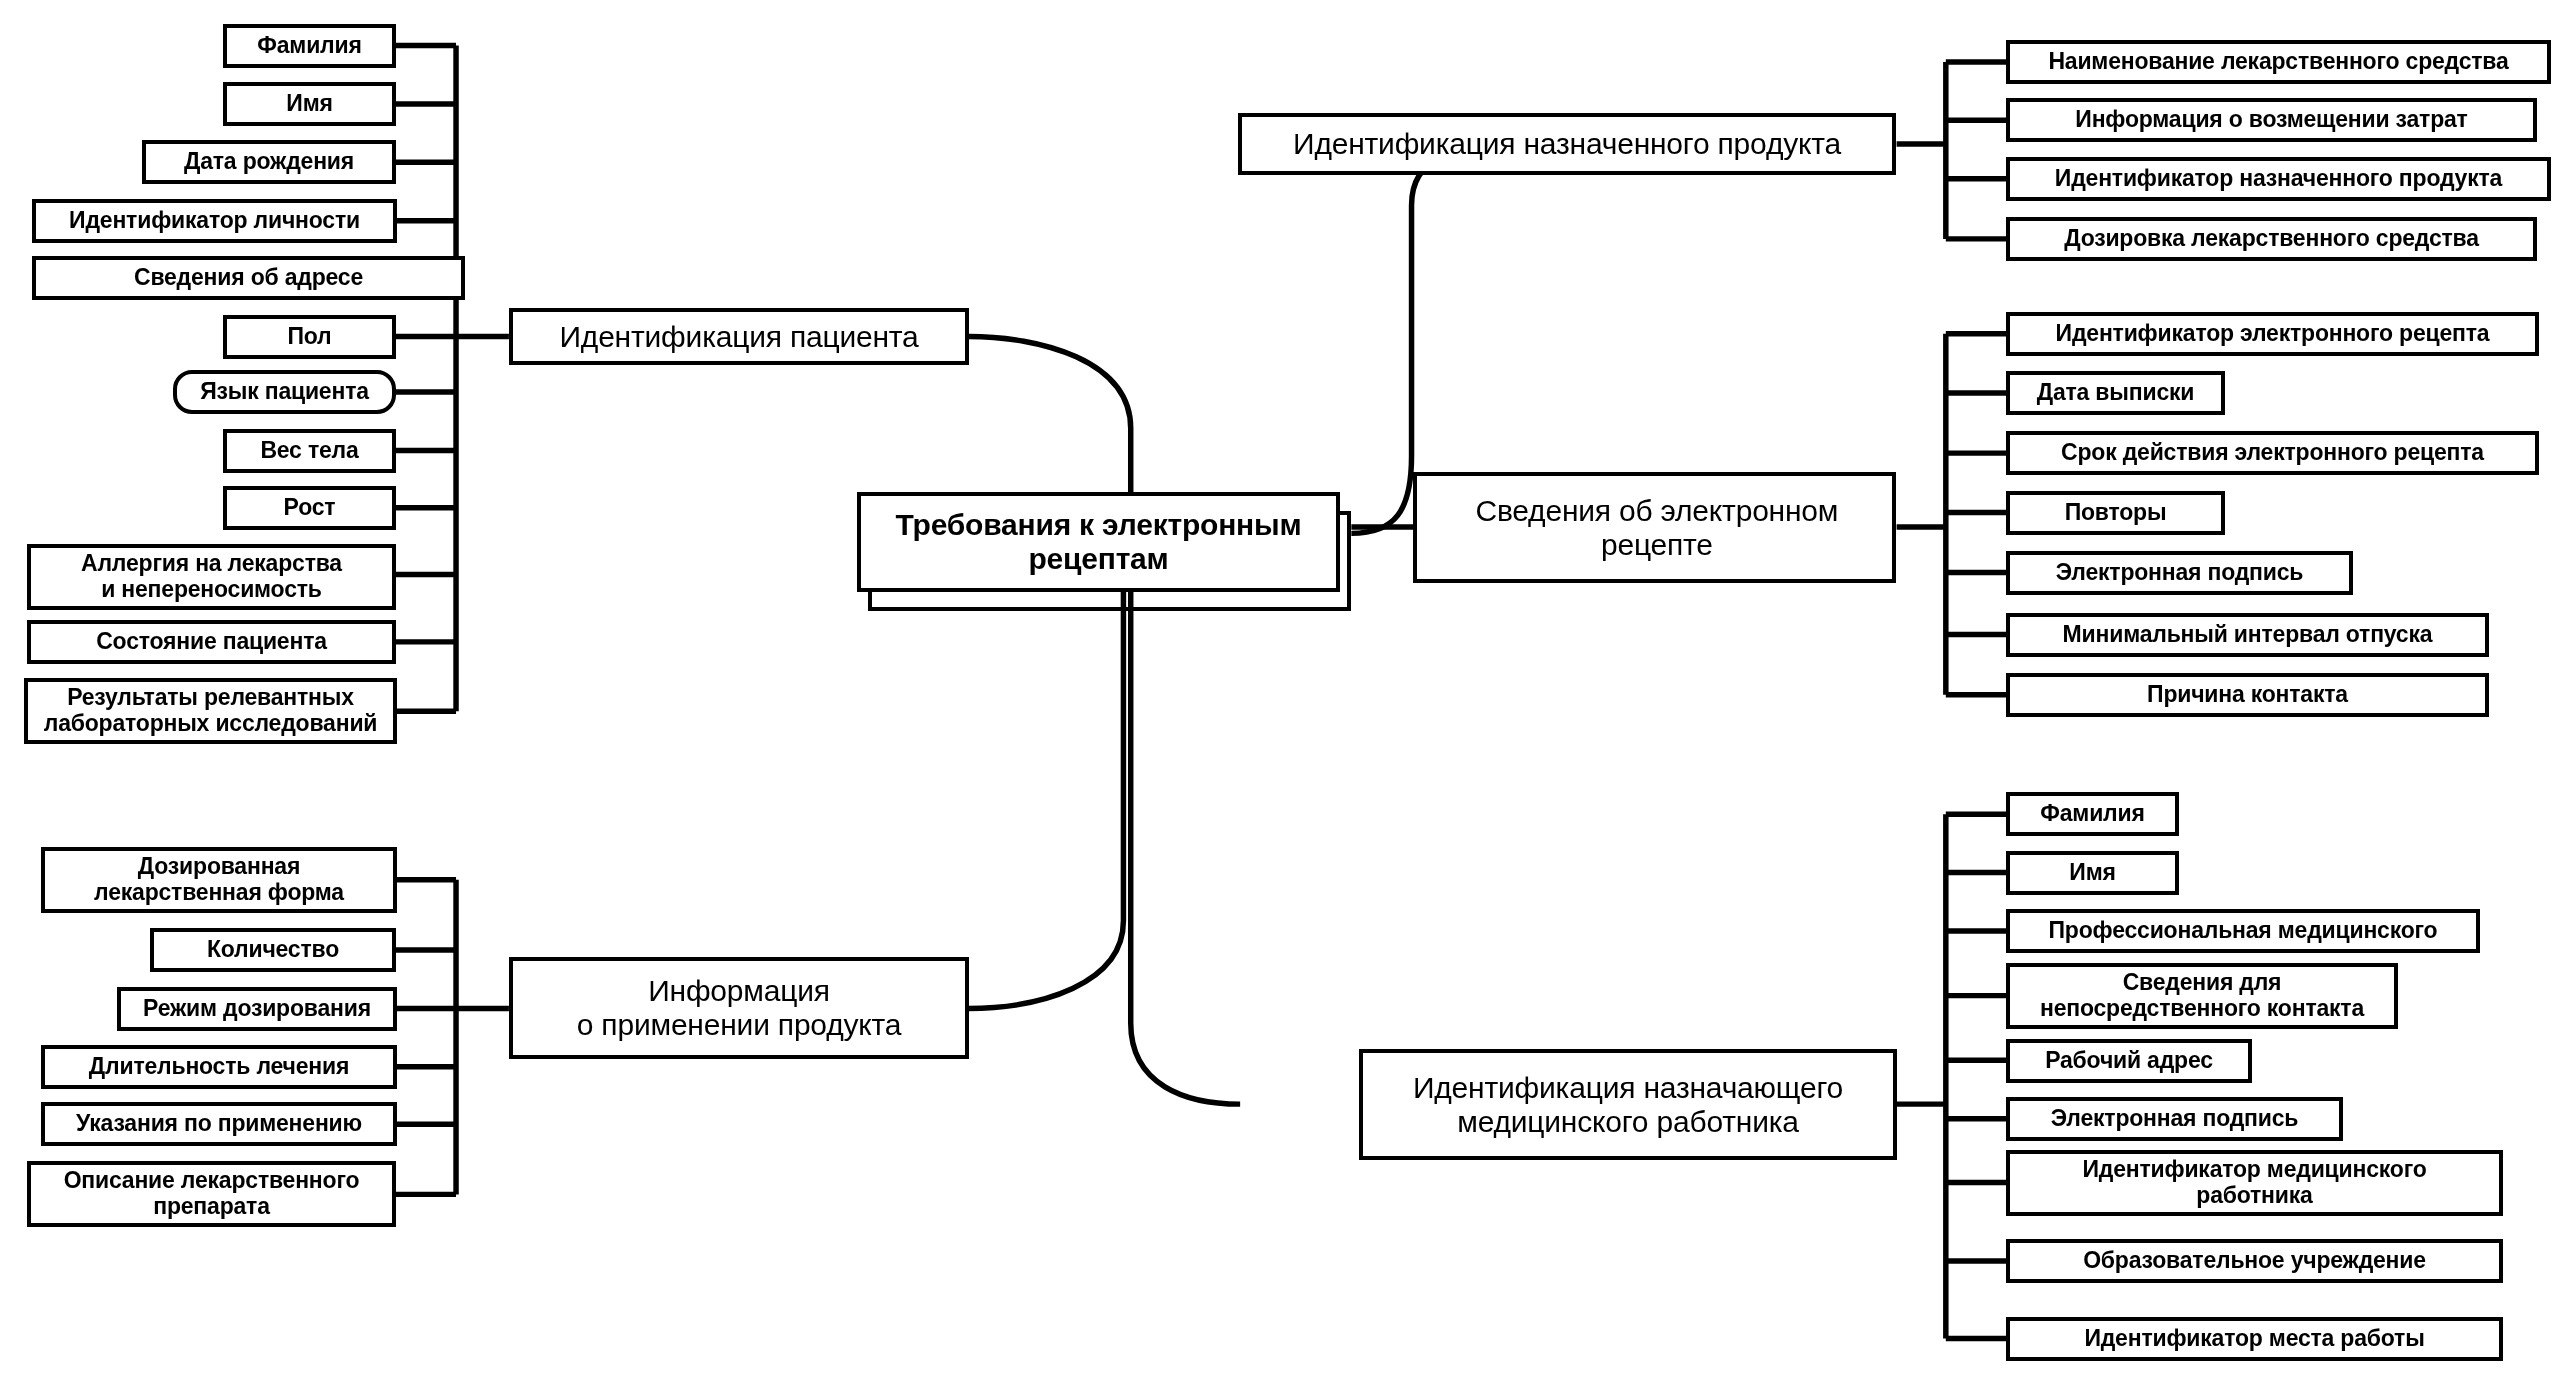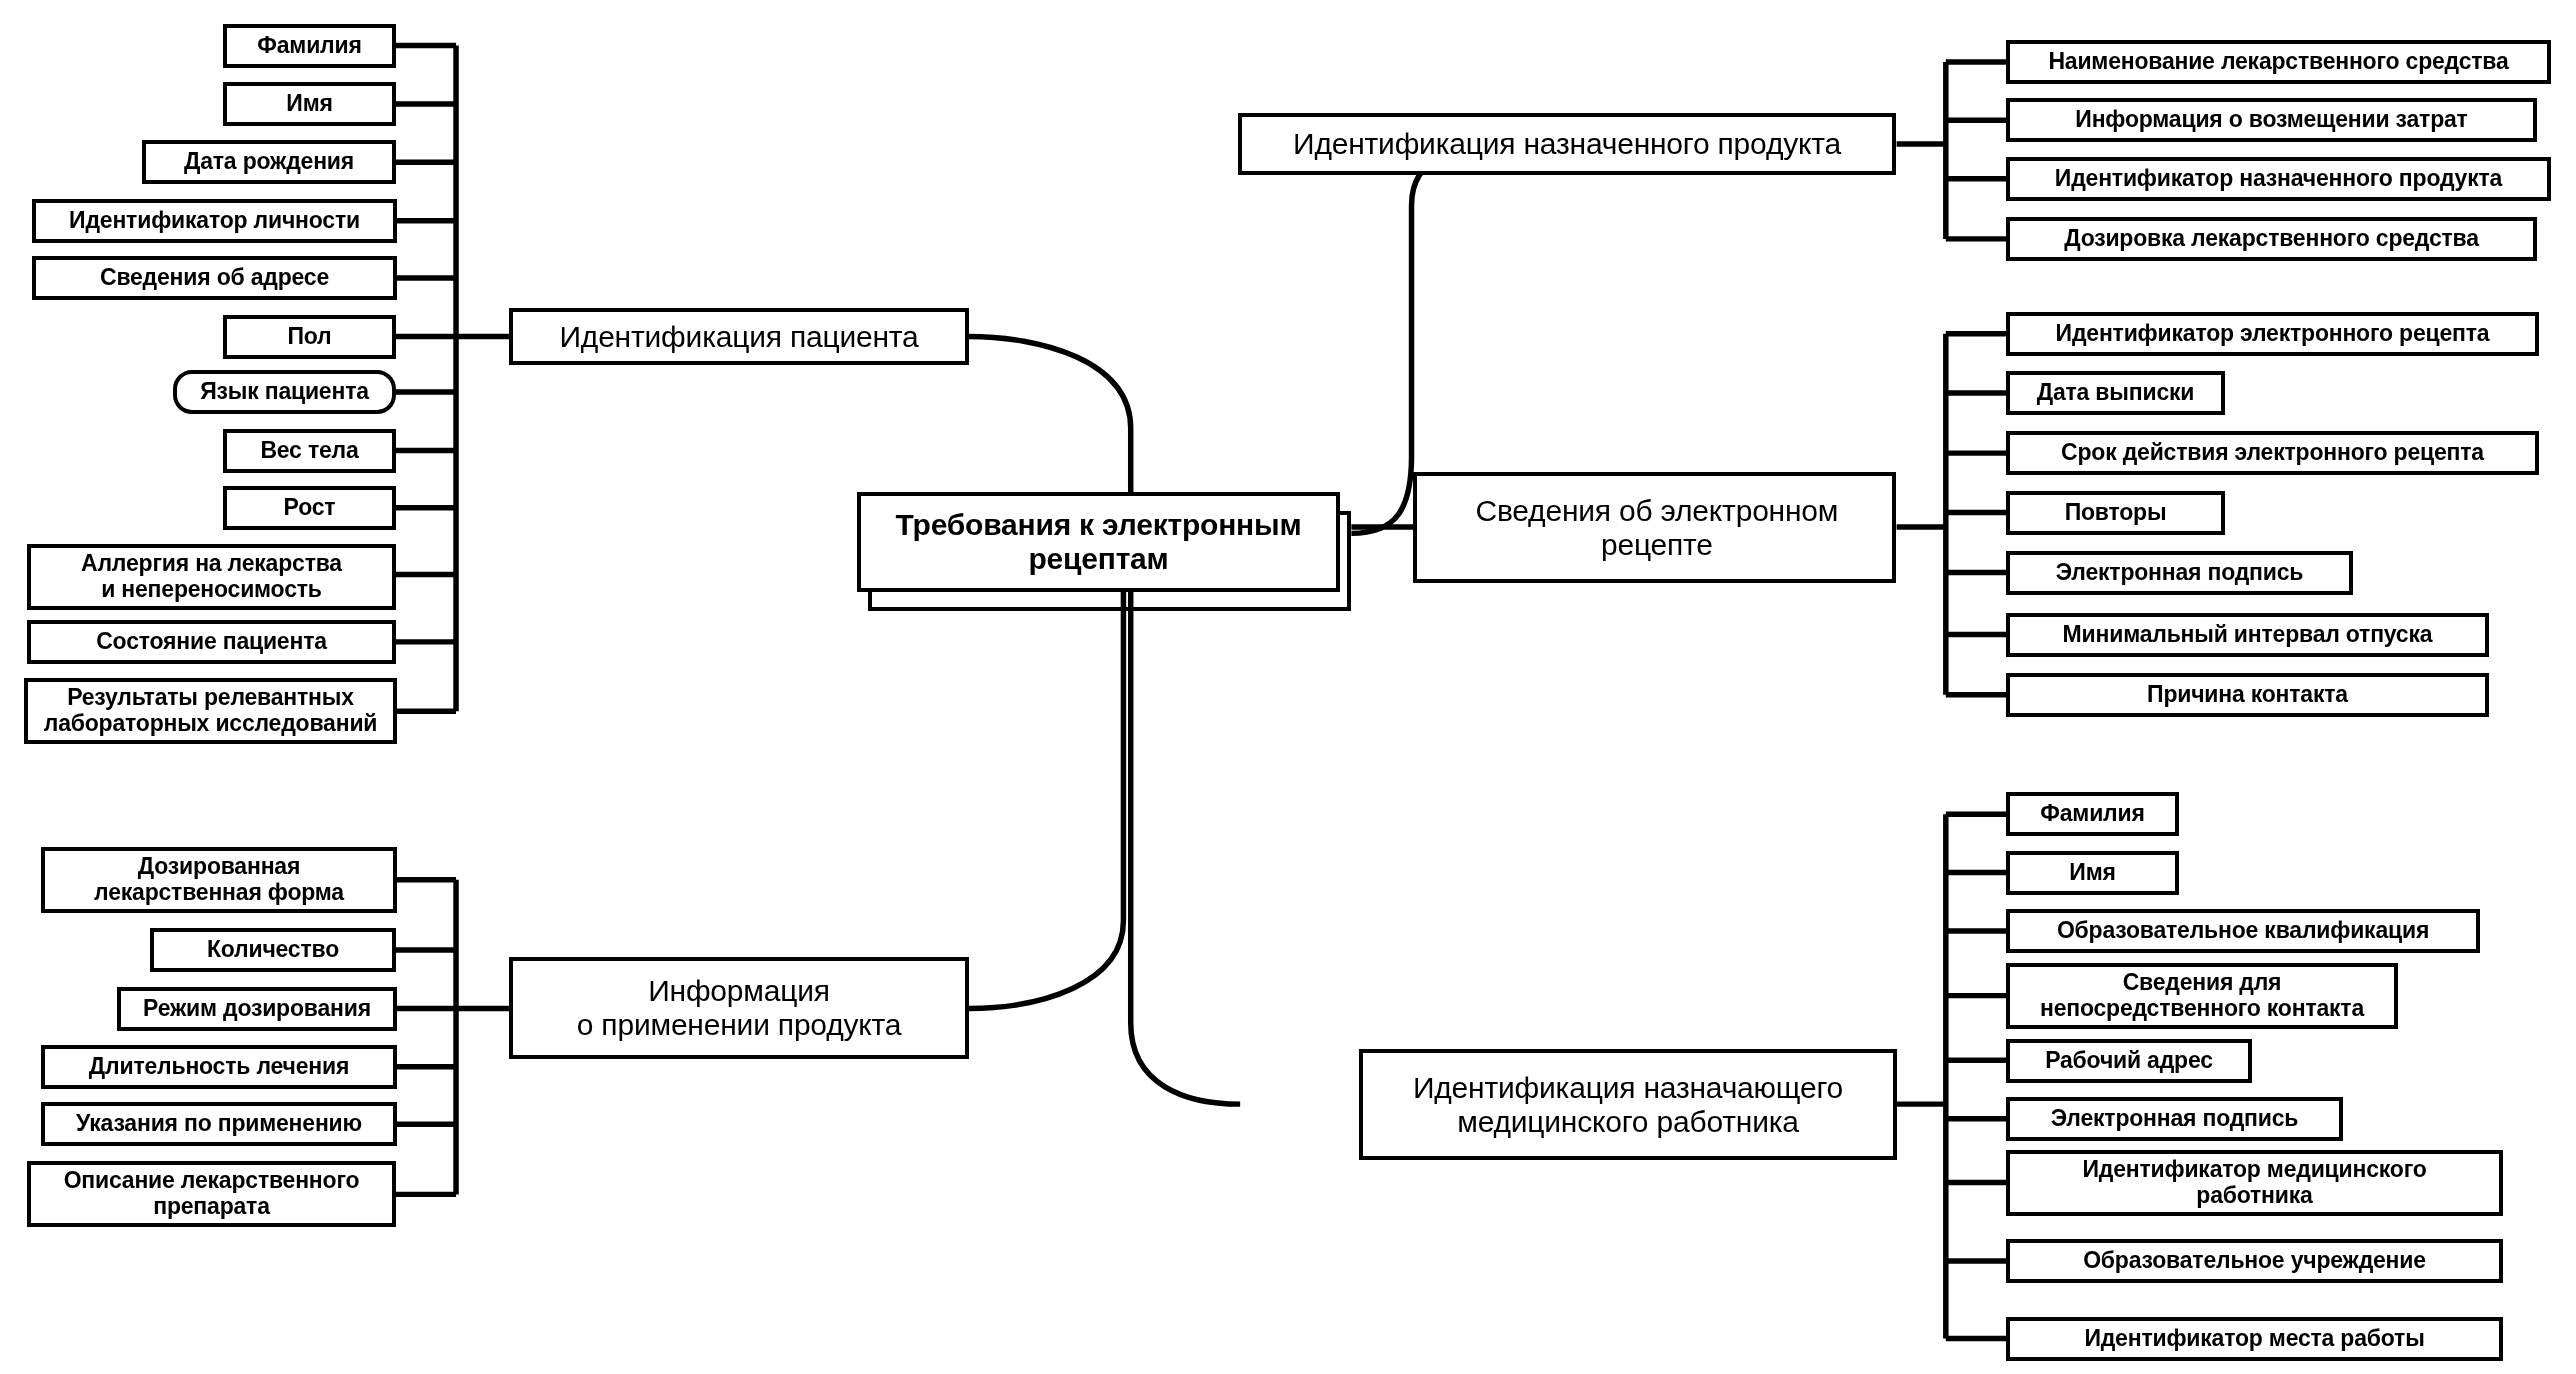--- a/index.html
+++ b/index.html
@@ -123,21 +123,21 @@
     </div>
   <div class="node leaf" style="left:223px;top:82px;width:173px;height:44px;">
     <span>Имя</span>
     </div>
   <div class="node leaf" style="left:142px;top:140px;width:254px;height:44px;">
     <span>Дата рождения</span>
     </div>
   <div class="node leaf" style="left:32px;top:199px;width:365px;height:44px;">
     <span>Идентификатор личности</span>
     </div>
-  <div class="node leaf" style="left:32px;top:256px;width:365px;height:44px;">
+  <div class="node leaf" style="left:32px;top:256px;width:433px;height:44px;">
     <span>Сведения об адресе</span>
     </div>
   <div class="node leaf" style="left:223px;top:315px;width:173px;height:44px;">
     <span>Пол</span>
     </div>
   <div class="node leaf" style="left:173px;top:370px;width:223px;height:44px;border-radius:19px;">
     <span>Язык пациента</span>
     </div>
   <div class="node leaf" style="left:223px;top:429px;width:173px;height:44px;">
     <span>Вес тела</span>
@@ -213,21 +213,21 @@
     <span>Причина контакта</span>
     </div>
 
   <div class="node leaf" style="left:2006px;top:792px;width:173px;height:44px;">
     <span>Фамилия</span>
     </div>
   <div class="node leaf" style="left:2006px;top:851px;width:173px;height:44px;">
     <span>Имя</span>
     </div>
   <div class="node leaf" style="left:2006px;top:909px;width:474px;height:44px;">
-    <span>Образовательное квалификация</span>
+    <span>Профессиональная медицинского</span>
     </div>
   <div class="node leaf" style="left:2006px;top:963px;width:392px;height:66px;text-align:center;">
     <span>Сведения для
 непосредственного контакта</span>
     </div>
   <div class="node leaf" style="left:2006px;top:1039px;width:246px;height:44px;">
     <span>Рабочий адрес</span>
     </div>
   <div class="node leaf" style="left:2006px;top:1097px;width:337px;height:44px;">
     <span>Электронная подпись</span>

